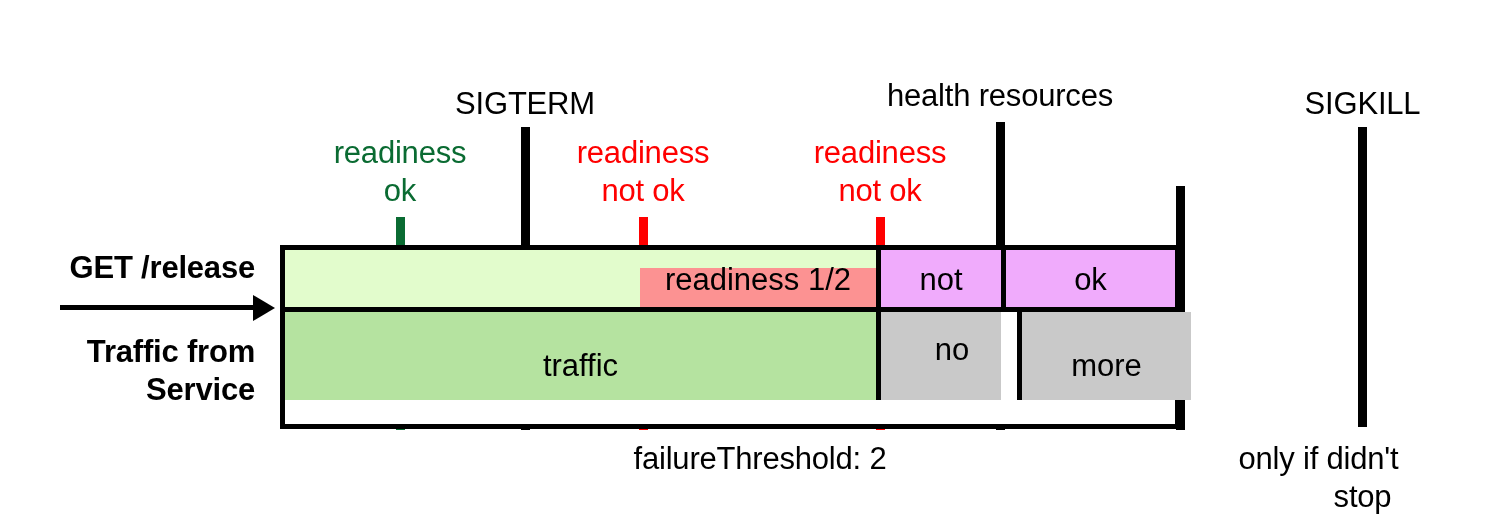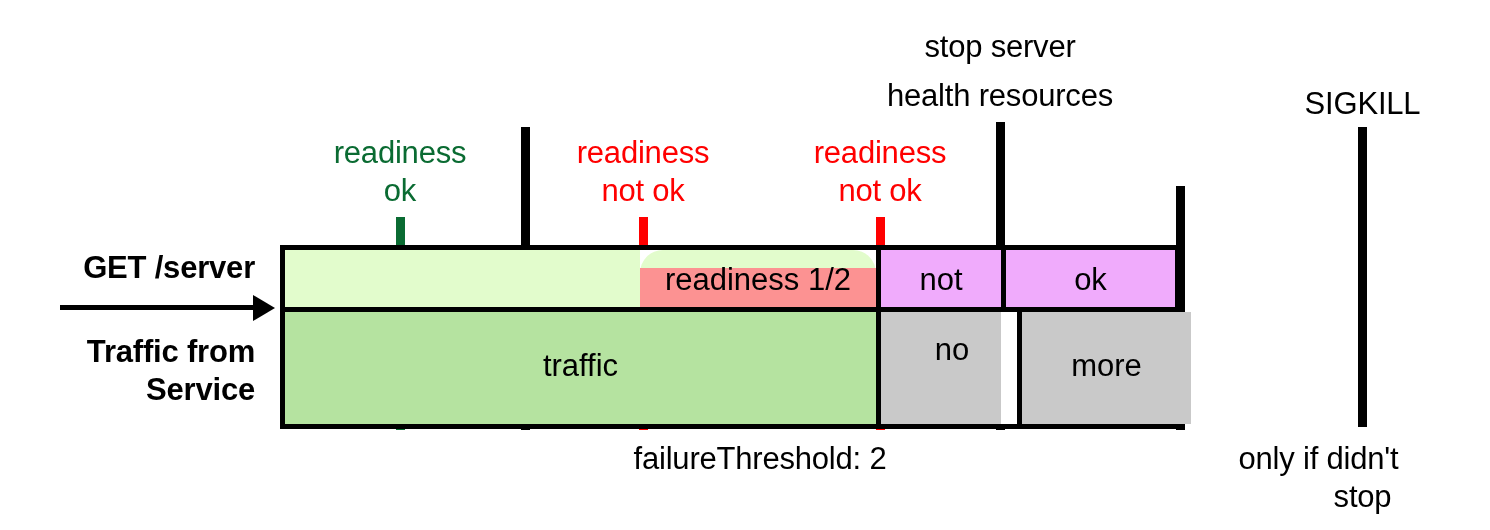--- a/index.html
+++ b/index.html
@@ -51,21 +51,21 @@
     border: 5px solid #000000;
     background: #ffffff;
   }
   .row {
     position: absolute;
     left: 0;
     width: 100%;
     box-sizing: border-box;
   }
   #row-top    { top: 0;    height: 62px; border-bottom: 5px solid #000000; }
-  #row-bottom { top: 62px; height: 112px; }
+  #row-bottom { top: 62px; height: 88px; }
 
   .seg {
     position: absolute;
     top: 0;
     height: 100%;
     box-sizing: border-box;
   }
   .seg.divider-left  { border-left: 5px solid #000000; }
 
   .celltext {
@@ -103,22 +103,22 @@
     border-top: 13px solid transparent;
     border-bottom: 13px solid transparent;
     border-left: 22px solid #000000;
   }
 </style>
 </head>
 <body>
 
 <div id="stage">
 
+  <div class="lbl" style="left:405px; top:85px; width:240px;">SIGTERM</div>
 
-  <div class="lbl" style="left:880px; top:28px; width:240px;">stop server</div>
   <div class="lbl" style="left:855px; top:77px; width:290px;">health resources</div>
 
   <div class="lbl" style="left:1250px; top:85px; width:225px;">SIGKILL</div>
 
 
   <div class="lbl green" style="left:310px; top:134px; width:180px;">readiness</div>
   <div class="lbl green" style="left:310px; top:172px; width:180px;">ok</div>
 
   <div class="lbl red" style="left:553px; top:134px; width:180px;">readiness</div>
   <div class="lbl red" style="left:553px; top:172px; width:180px;">not ok</div>
@@ -133,35 +133,35 @@
   <div class="vline red" style="left:639px; top:217px; height:213px;"></div>
 
   <div class="vline red" style="left:876px; top:217px; height:213px;"></div>
 
   <div class="vline black" style="left:996px; top:122px; height:308px;"></div>
 
   <div class="vline black" style="left:1176px; top:186px; height:244px;"></div>
 
   <div class="vline black" style="left:1358px; top:127px; height:300px;"></div>
 
-  <div class="lbl bold right" style="left:20px; top:249px; width:235px;">GET /server</div>
+  <div class="lbl bold right" style="left:20px; top:249px; width:235px;">GET /release</div>
 
   <div id="arrow-line" style="left:60px; top:305px; width:195px;"></div>
   <div id="arrow-head" style="left:253px; top:295px;"></div>
 
   <div class="lbl bold right" style="left:20px; top:333px; width:235px;">Traffic from</div>
   <div class="lbl bold right" style="left:20px; top:371px; width:235px;">Service</div>
 
   <div id="band">
 
     <div class="row" id="row-top">
 
       <div class="seg fill-lightgreen" style="left:0px; width:355px;"></div>
 
-      <div class="seg fill-lightgreen" style="left:355px; width:236px;border-radius:23px;">
+      <div class="seg fill-lightgreen" style="left:355px; width:236px;">
         <div class="strip-pink" style="top:18px; height:39px;"></div>
         <div class="celltext" style="top:12px;">readiness 1/2</div>
       </div>
 
       <div class="seg fill-pink divider-left" style="left:591px; width:125px;">
         <div class="celltext" style="top:12px;">not</div>
       </div>
 
       <div class="seg fill-pink divider-left" style="left:716px; width:174px;">
         <div class="celltext" style="top:12px;">ok</div>

